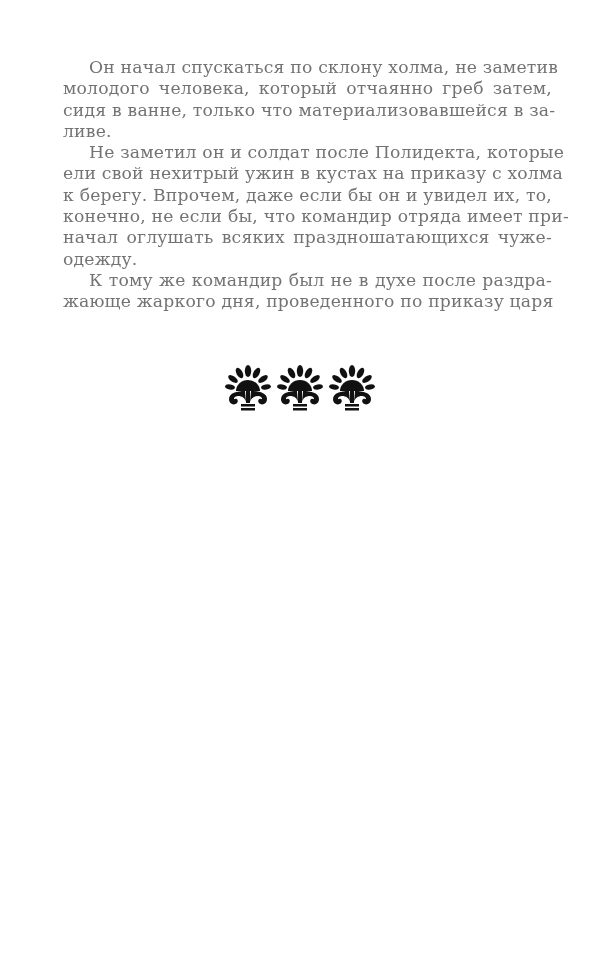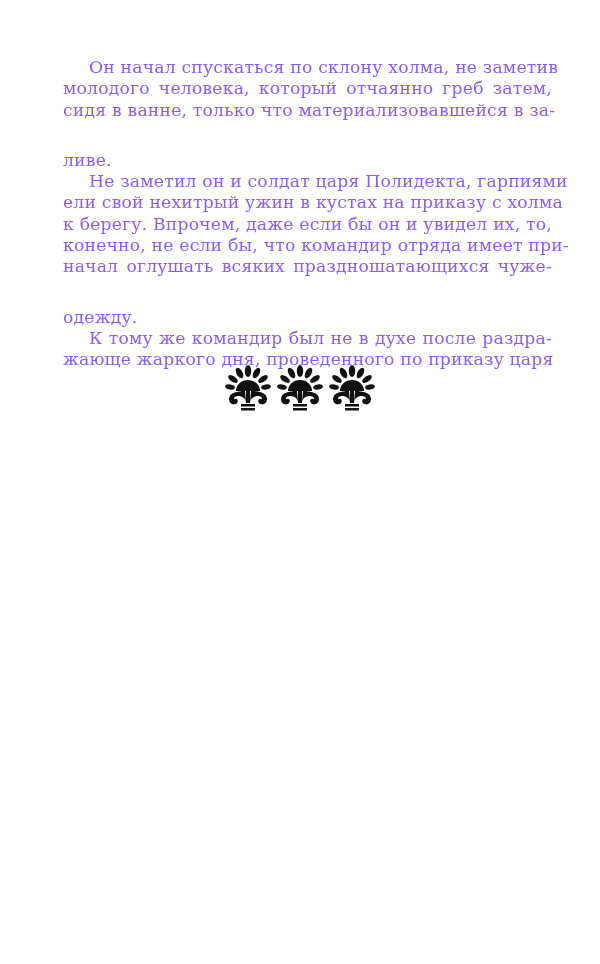--- a/index.html
+++ b/index.html
@@ -14,36 +14,35 @@
       overflow: hidden;
     }
     .page {
       position: absolute;
       left: 63px;
       top: 57px;
       width: 489px;
       font-family: "DejaVu Serif", "Liberation Serif", serif;
       font-size: 17.2px;
       line-height: 21.3px;
-      color: #8b5cf6;
+      color: #737373;
       letter-spacing: 0.2px;
     }
     .line {
       display: block;
       white-space: nowrap;
       text-align: justify;
       text-align-last: justify;
       height: 21.3px;
     }
     .line.first {
       padding-left: 26px;
     }
     .line.last {
       text-align-last: left;
-      margin-top: 29px;
     }
     .ornament {
       position: absolute;
       left: 225px;
       top: 365px;
       width: 150px;
       height: 50px;
       display: flex;
       justify-content: space-between;
     }
@@ -56,21 +55,21 @@
 <body>
 
 <div class="page">
   <div>
     <span class="line first">Он начал спускаться по склону холма, не заметив</span>
     <span class="line">молодого человека, который отчаянно греб затем,</span>
     <span class="line">сидя в ванне, только что материализовавшейся в за-</span>
     <span class="line last">ливе.</span>
   </div>
   <div>
-    <span class="line first">Не заметил он и солдат царя Полидекта, гарпиями</span>
+    <span class="line first">Не заметил он и солдат после Полидекта, которые</span>
     <span class="line">ели свой нехитрый ужин в кустах на приказу с холма</span>
     <span class="line">к берегу. Впрочем, даже если бы он и увидел их, то,</span>
     <span class="line">конечно, не если бы, что командир отряда имеет при-</span>
     <span class="line">начал оглушать всяких праздношатающихся чуже-</span>
     <span class="line last">одежду.</span>
   </div>
   <div>
     <span class="line first">К тому же командир был не в духе после раздра-</span>
     <span class="line">жающе жаркого дня, проведенного по приказу царя</span>
   </div>

